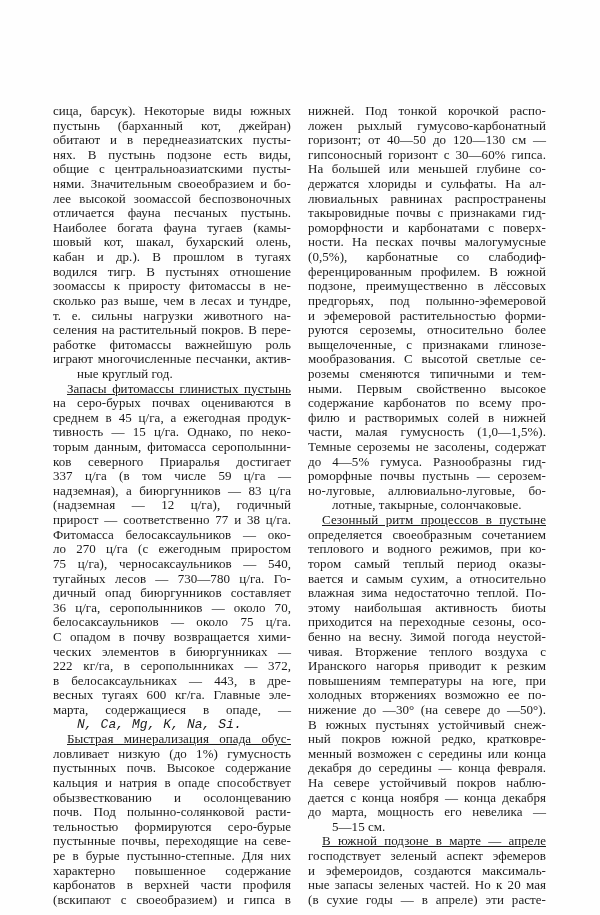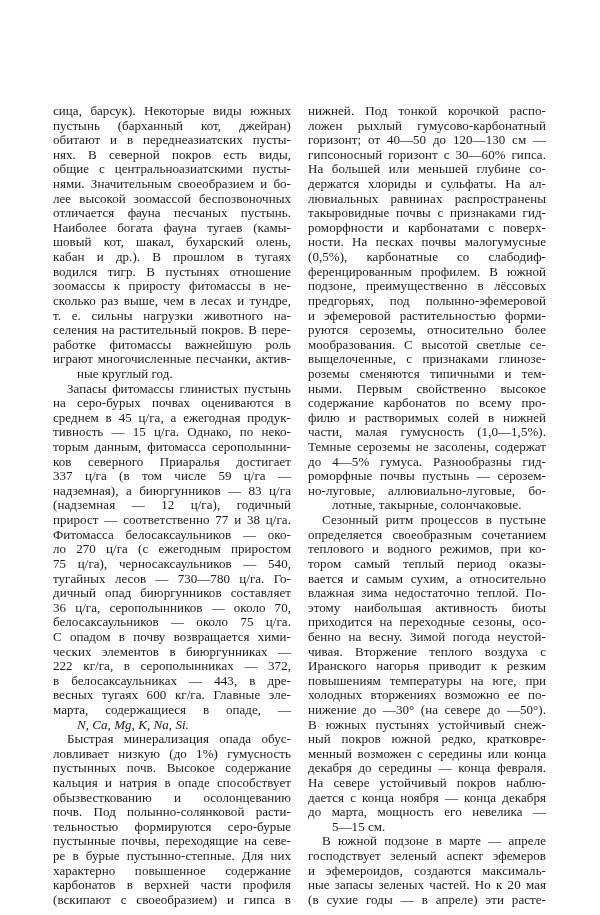--- a/index.html
+++ b/index.html
@@ -8,32 +8,32 @@
   .col {
     position: absolute; top: 104px; width: 238px;
     font-family: "Liberation Serif", serif;
     font-size: 13px; line-height: 14.62px; color: #1a1a1a;
     text-align: justify; text-align-last: justify; letter-spacing: 0.05px;
   }
   .col.left { left: 53px; }
   .col.right { left: 308px; }
   .line { display: block; white-space: nowrap; height: 14.62px; text-align-last: justify; }
   .line.last { text-align-last: left; margin-left: 24px; }
-  .line.indent { padding-left: 14px; }
-  .ital { font-style: italic; }
+  .line.indent { padding-left: 14px; text-decoration: underline; }
+  .ital { font-style: italic; font-family: Liberation Mono, monospace; }
 </style>
 </head>
 <body>
 
 <div class="page">
   <div class="col left" id="col-left">
       <span class="line">сица, барсук). Некоторые виды южных</span>
       <span class="line">пустынь (барханный кот, джейран)</span>
       <span class="line">обитают и в переднеазиатских пусты-</span>
-      <span class="line">нях. В северной покров есть виды,</span>
+      <span class="line">нях. В пустынь подзоне есть виды,</span>
       <span class="line">общие с центральноазиатскими пусты-</span>
       <span class="line">нями. Значительным своеобразием и бо-</span>
       <span class="line">лее высокой зоомассой беспозвоночных</span>
       <span class="line">отличается фауна песчаных пустынь.</span>
       <span class="line">Наиболее богата фауна тугаев (камы-</span>
       <span class="line">шовый кот, шакал, бухарский олень,</span>
       <span class="line">кабан и др.). В прошлом в тугаях</span>
       <span class="line">водился тигр. В пустынях отношение</span>
       <span class="line">зоомассы к приросту фитомассы в не-</span>
       <span class="line">сколько раз выше, чем в лесах и тундре,</span>
@@ -89,22 +89,22 @@
       <span class="line">лювиальных равнинах распространены</span>
       <span class="line">такыровидные почвы с признаками гид-</span>
       <span class="line">роморфности и карбонатами с поверх-</span>
       <span class="line">ности. На песках почвы малогумусные</span>
       <span class="line">(0,5%), карбонатные со слабодиф-</span>
       <span class="line">ференцированным профилем. В южной</span>
       <span class="line">подзоне, преимущественно в лёссовых</span>
       <span class="line">предгорьях, под полынно-эфемеровой</span>
       <span class="line">и эфемеровой растительностью форми-</span>
       <span class="line">руются сероземы, относительно более</span>
+      <span class="line">выщелоченные, с признаками глинозе-</span>
       <span class="line">мообразования. С высотой светлые се-</span>
-      <span class="line">выщелоченные, с признаками глинозе-</span>
       <span class="line">роземы сменяются типичными и тем-</span>
       <span class="line">ными. Первым свойственно высокое</span>
       <span class="line">содержание карбонатов по всему про-</span>
       <span class="line">филю и растворимых солей в нижней</span>
       <span class="line">части, малая гумусность (1,0—1,5%).</span>
       <span class="line">Темные сероземы не засолены, содержат</span>
       <span class="line">до 4—5% гумуса. Разнообразны гид-</span>
       <span class="line">роморфные почвы пустынь — серозем-</span>
       <span class="line">но-луговые, аллювиально-луговые, бо-</span>
       <span class="line last">лотные, такырные, солончаковые.</span>

